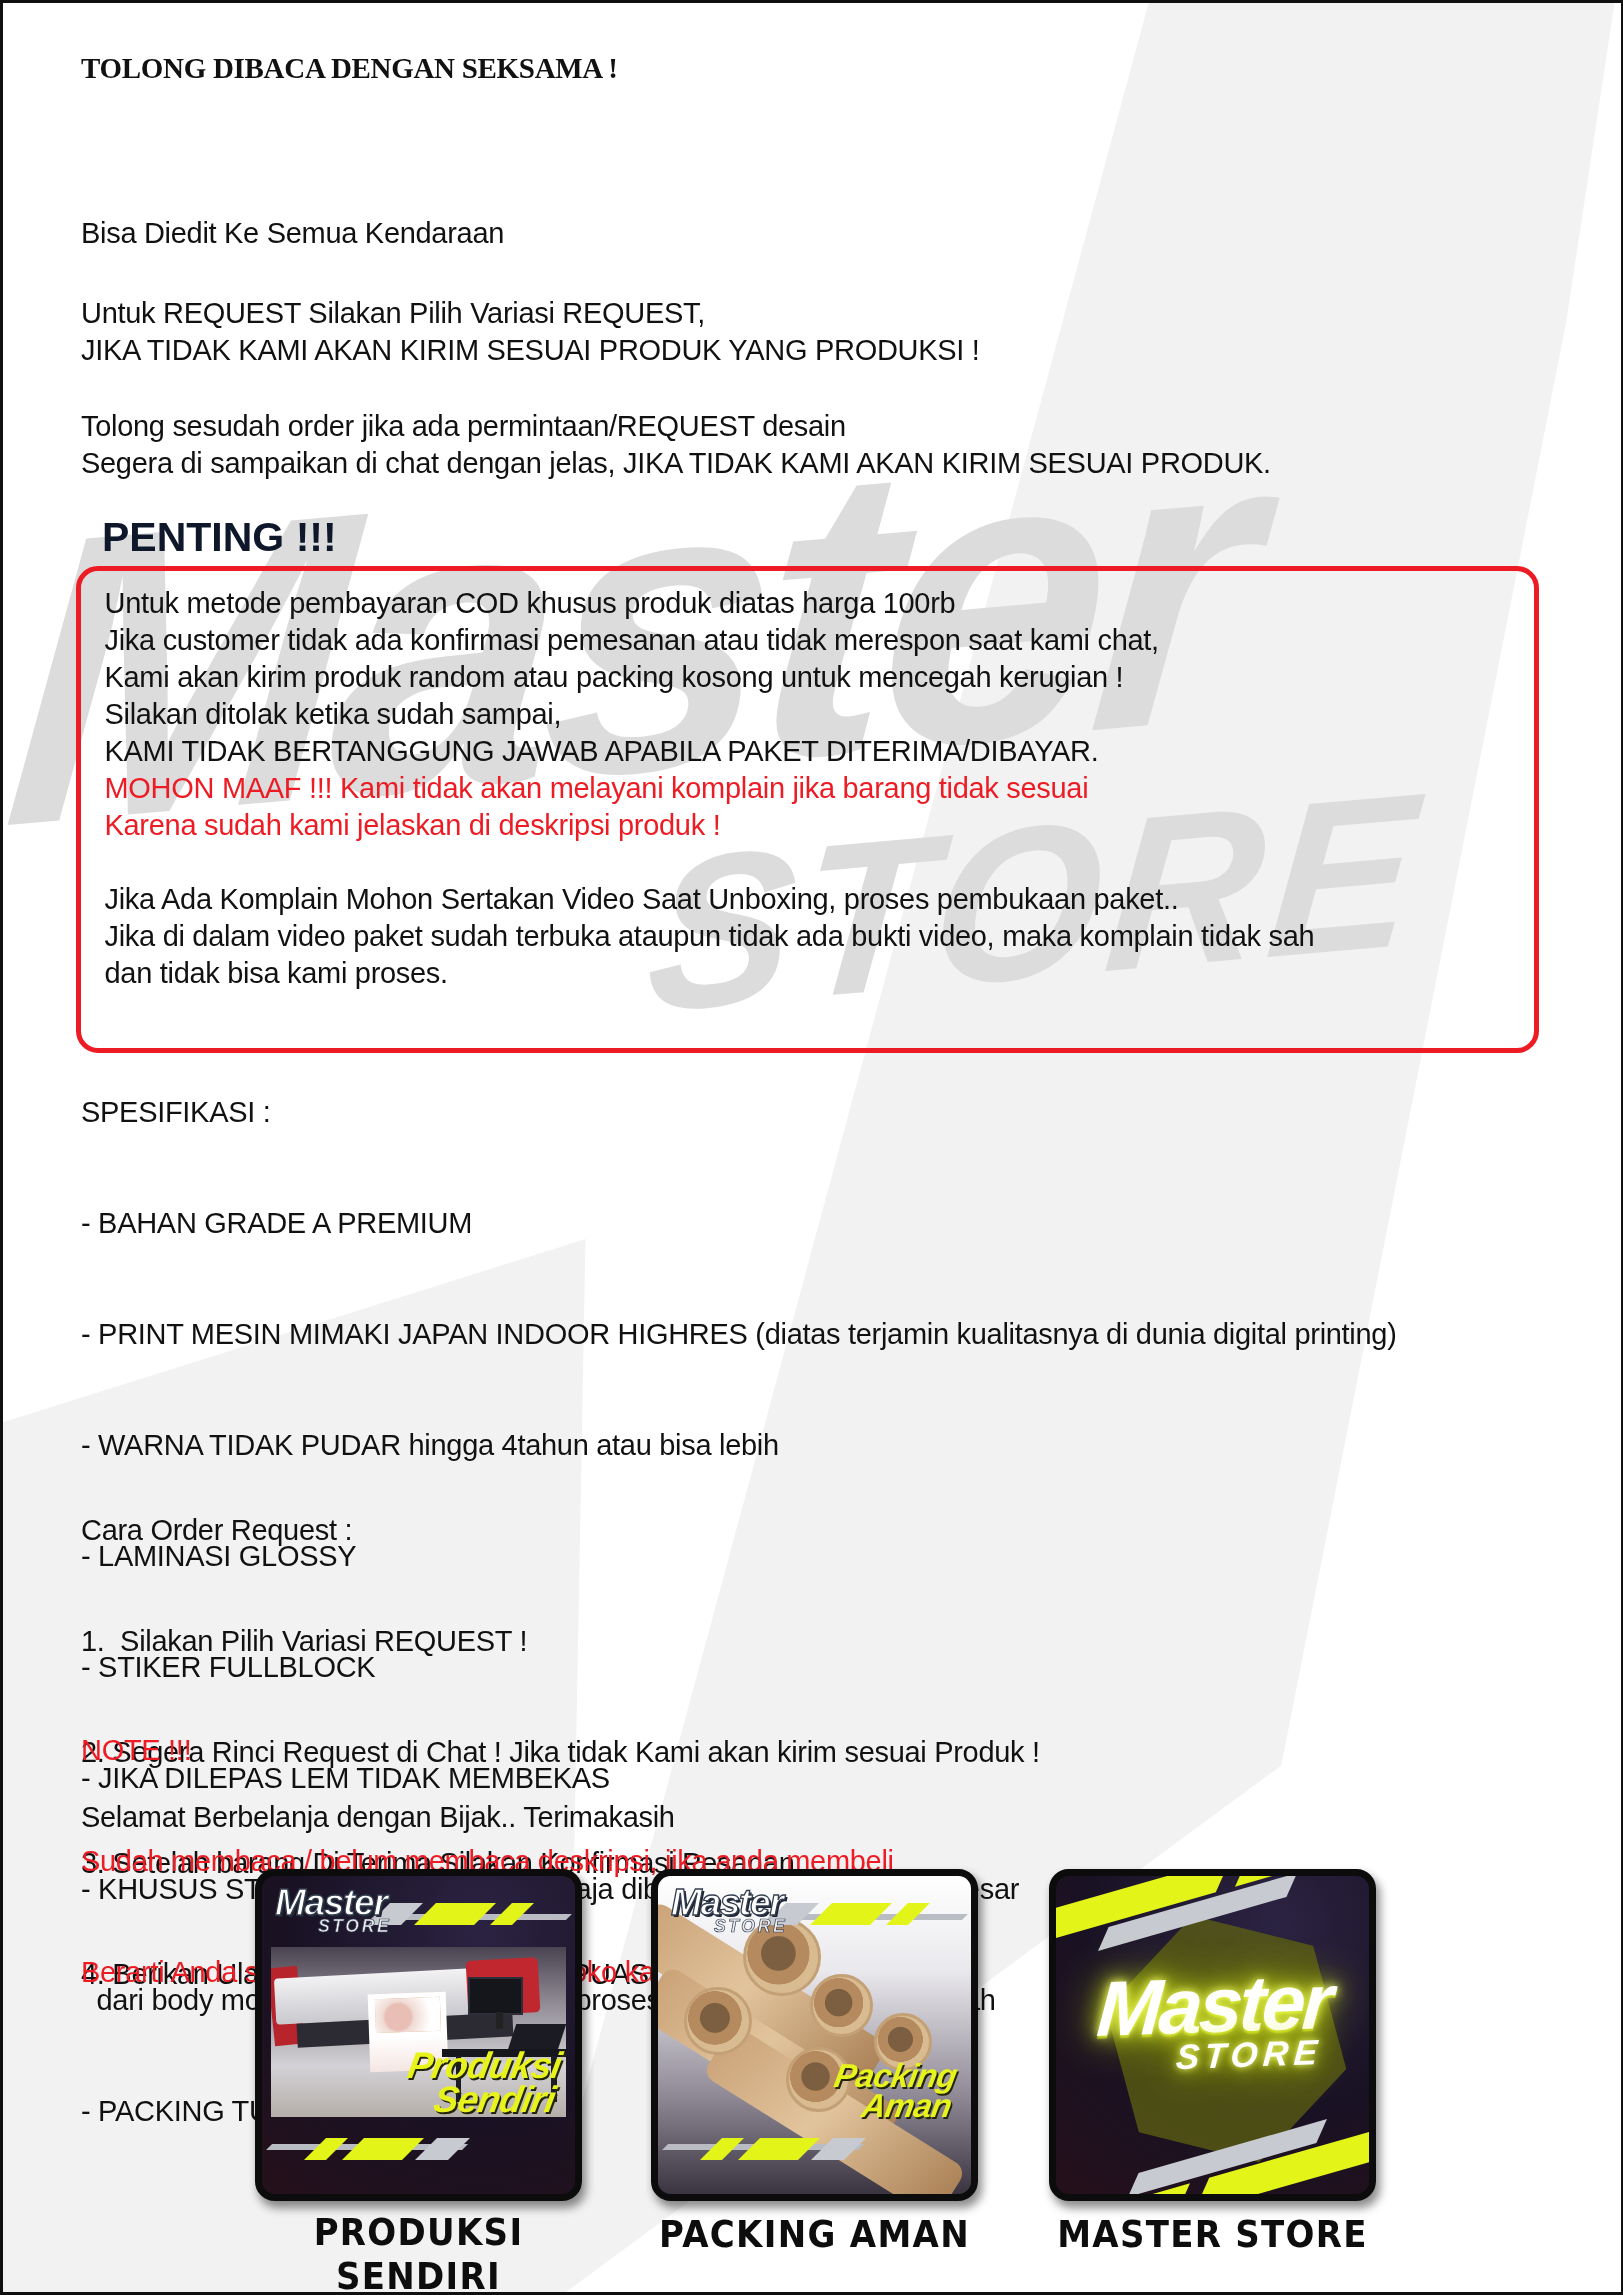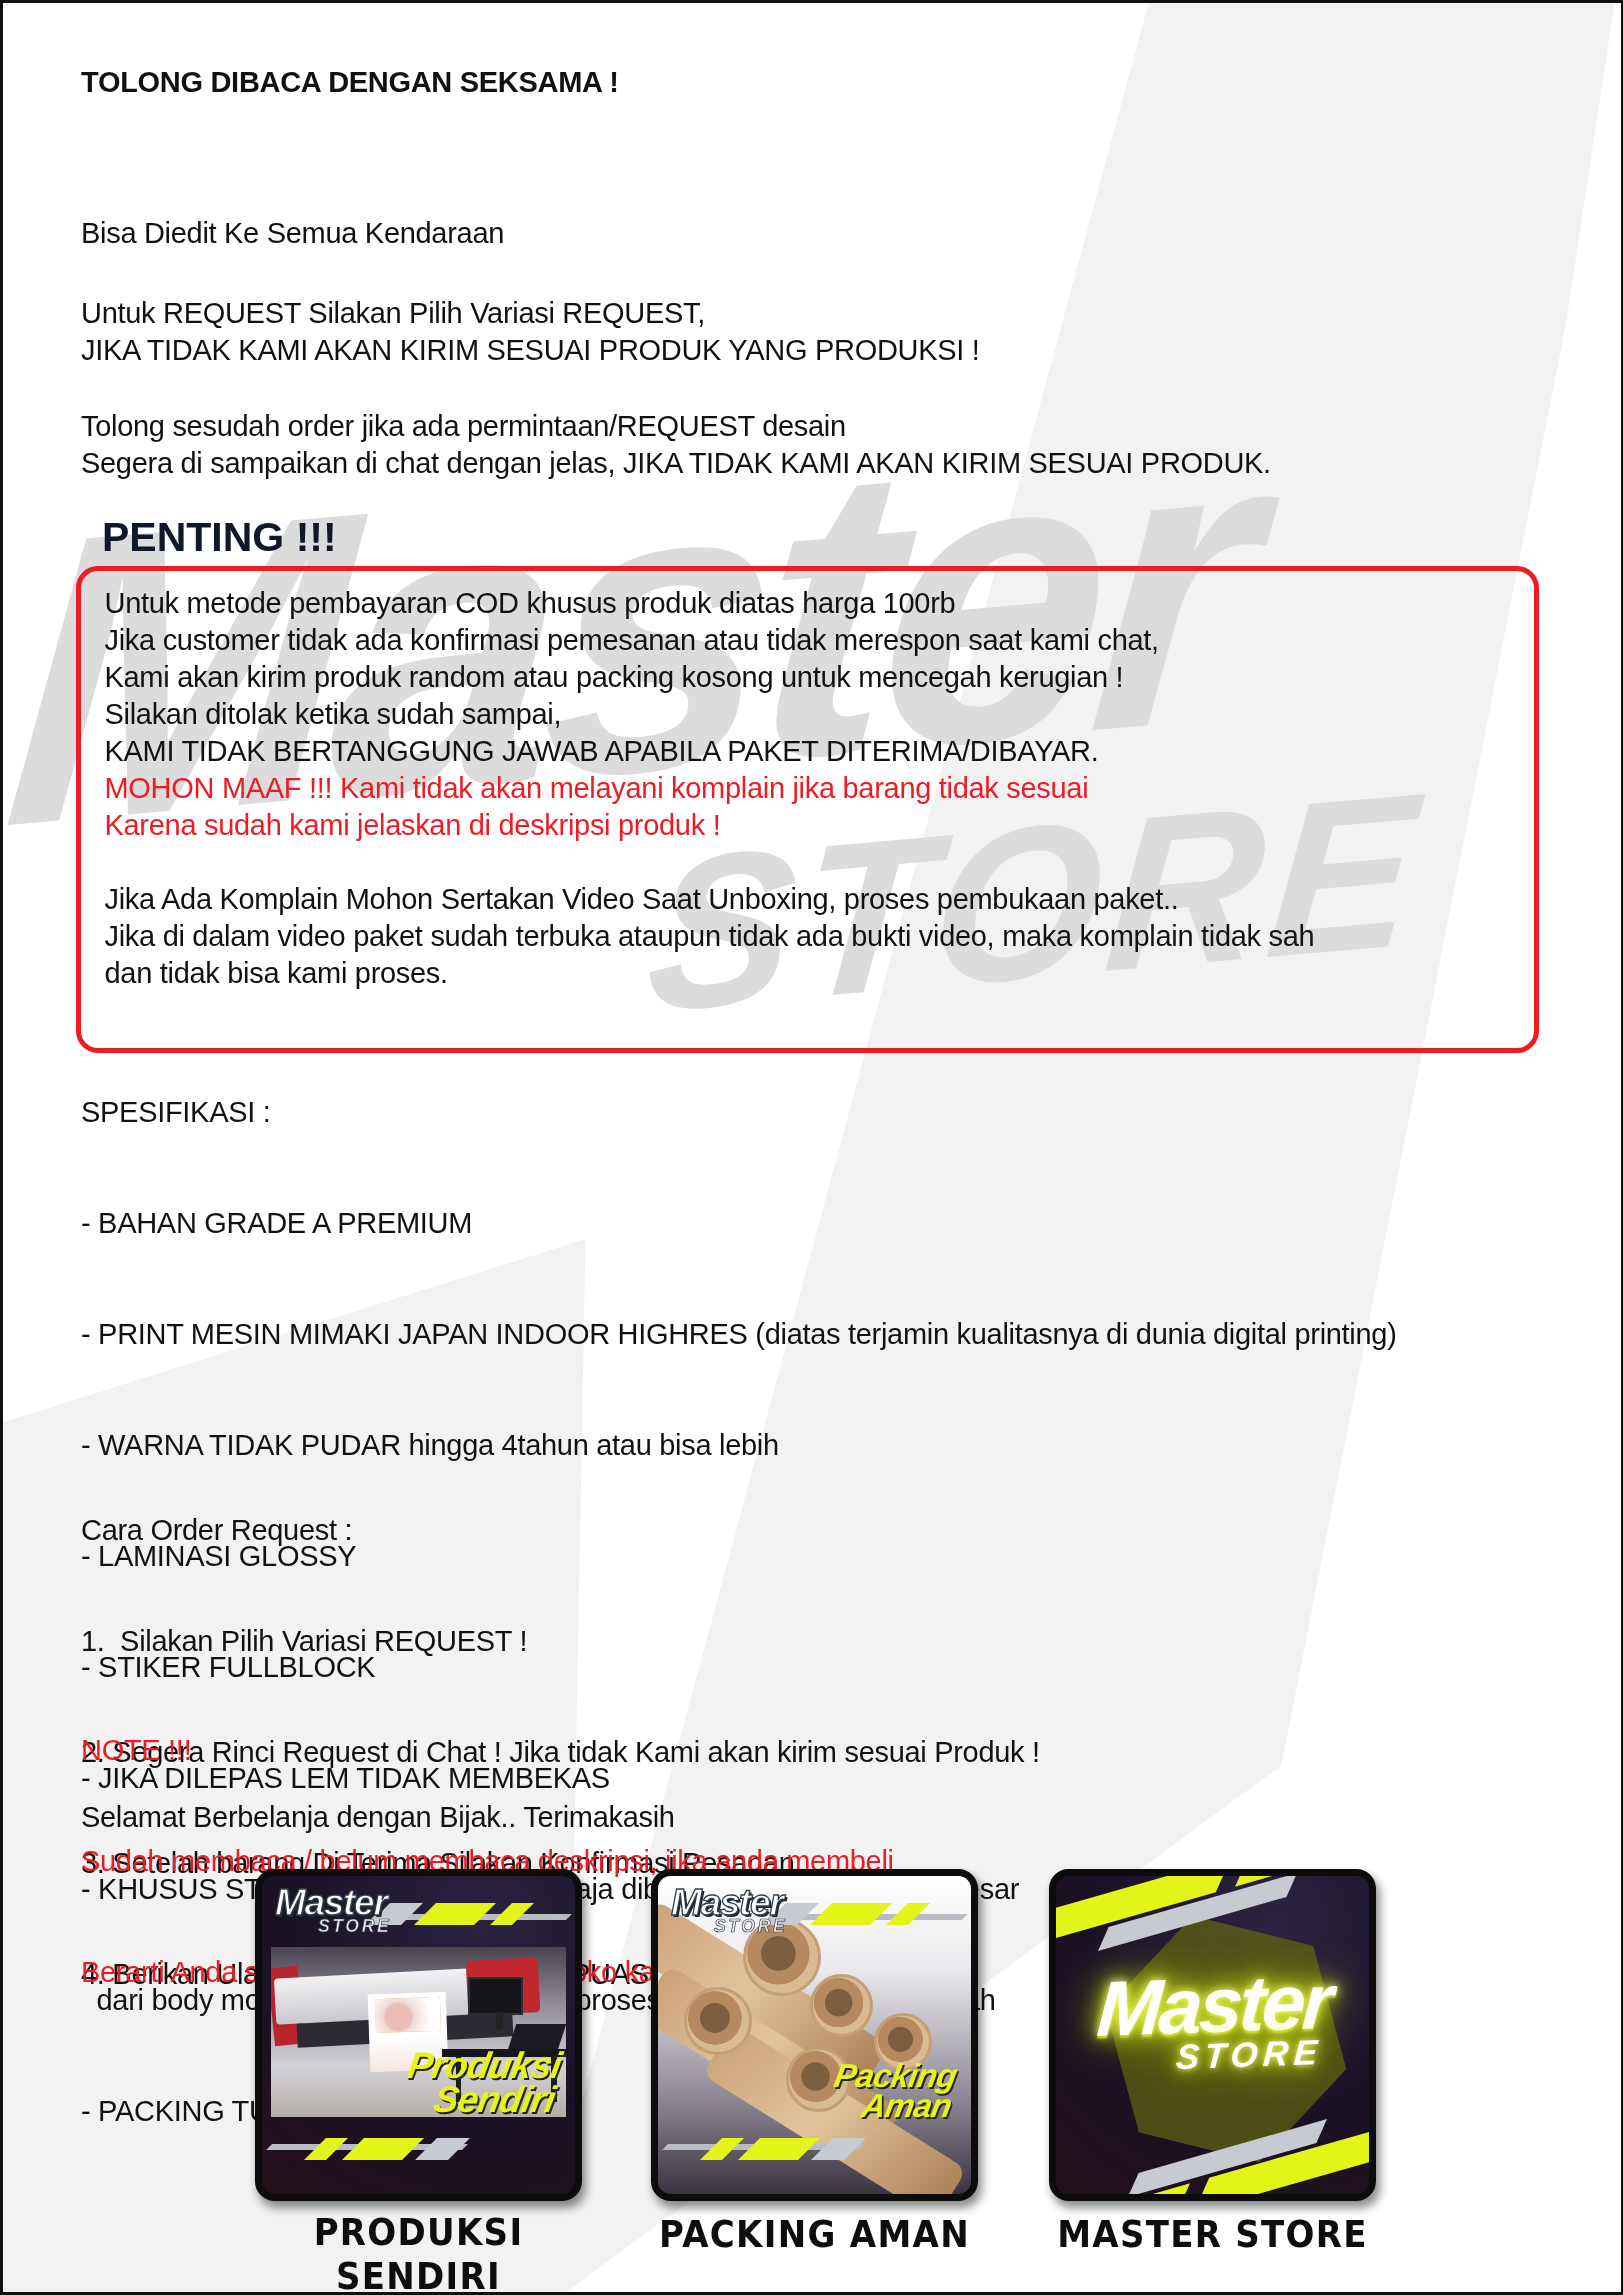--- a/index.html
+++ b/index.html
@@ -126,21 +126,21 @@
 
 <div class="page">
 
   <div class="band band-a"></div>
   <div class="band band-b"></div>
   <div class="watermark">
     <span>Master</span>
     <span class="wm2">STORE</span>
   </div>
 
-  <div class="blk" style="top:61px;font-weight:bold;">TOLONG DIBACA DENGAN SEKSAMA !</div>
+  <div class="blk" style="top:47px;font-weight:bold;font-family:Liberation Serif, serif;">TOLONG DIBACA DENGAN SEKSAMA !</div>
   <div class="blk" style="top:212px;">Bisa Diedit Ke Semua Kendaraan</div>
   <div class="blk" style="top:292px;">Untuk REQUEST Silakan Pilih Variasi REQUEST,</div>
   <div class="blk" style="top:329px;">JIKA TIDAK KAMI AKAN KIRIM SESUAI PRODUK YANG PRODUKSI !</div>
   <div class="blk" style="top:405px;">Tolong sesudah order jika ada permintaan/REQUEST desain</div>
   <div class="blk" style="top:442px;">Segera di sampaikan di chat dengan jelas, JIKA TIDAK KAMI AKAN KIRIM SESUAI PRODUK.</div>
 
   <div class="penting-title">PENTING !!!</div>
   <div class="warnbox">
     <div>Untuk metode pembayaran COD khusus produk diatas harga 100rb</div>
     <div>Jika customer tidak ada konfirmasi pemesanan atau tidak merespon saat kami chat,</div>

